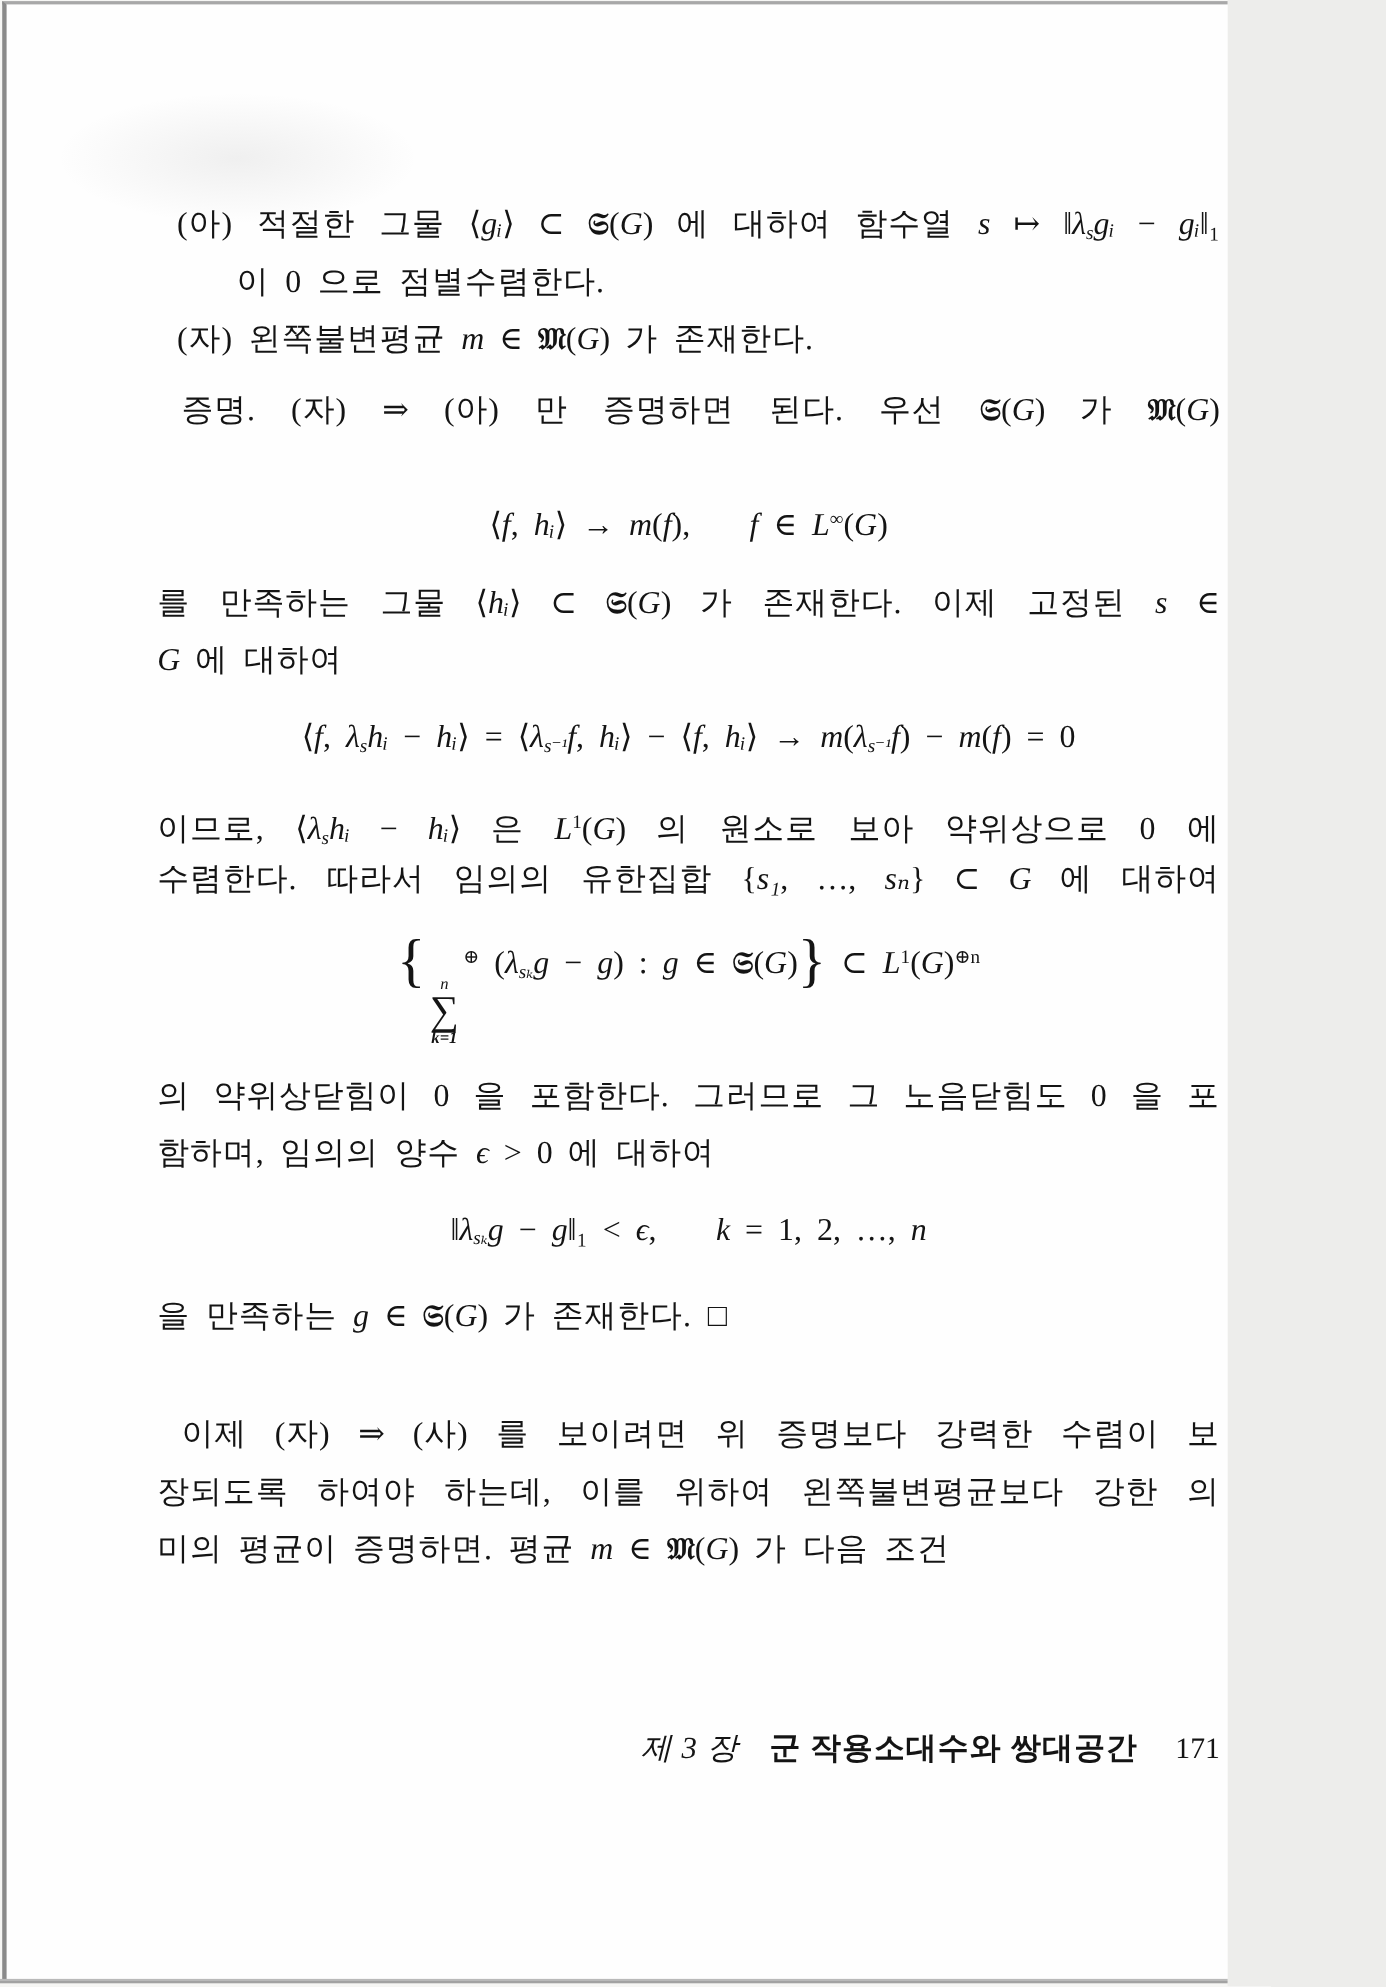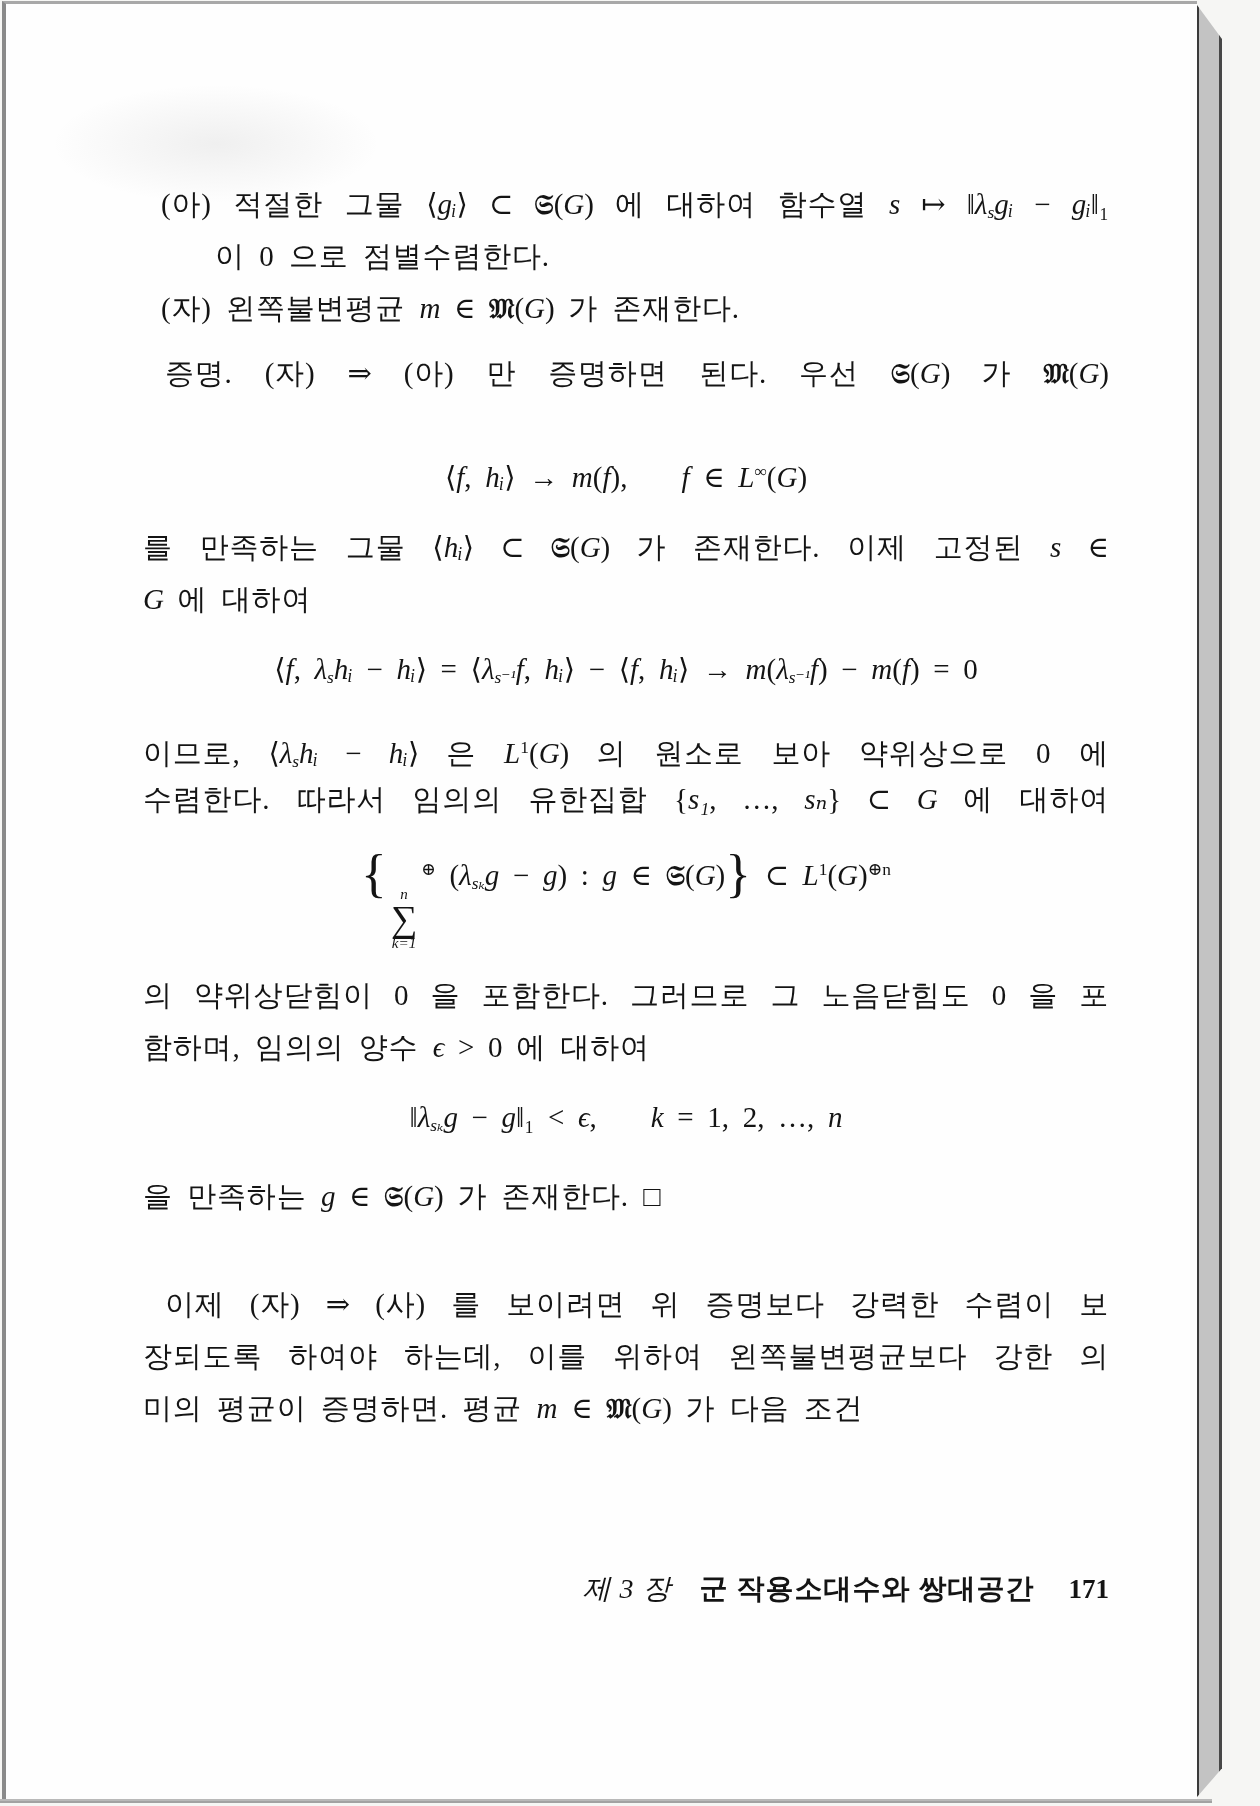--- a/index.html
+++ b/index.html
@@ -1,20 +1,20 @@
 <!DOCTYPE html>
 <html lang="ko"><head>
 <meta charset="utf-8">
 <style>
   :root{
     --serif: "Liberation Serif", "DejaVu Serif", "DejaVu Sans", serif;
   }
   html,body{margin:0;padding:0;}
   body{background:#ededeb;font-family:var(--serif);}
-  .stage{position:relative;width:1260px;height:1806px;background:#f6f6f4;overflow:hidden;}
+  .stage{position:relative;width:1116px;height:1806px;background:#f6f6f4;overflow:hidden;}
 
   
   .paper{
     position:absolute;left:2px;top:1px;width:1195px;height:1798px;
     background:#fefefe;
     border-left:4px solid #8a8a8a;border-top:3px solid #a8a8a8;
     box-sizing:border-box;
   }
   .page-edge{
     position:absolute;left:1197px;top:5px;width:25px;height:1792px;
@@ -50,27 +50,27 @@
   .mi{font-style:italic;}
   .rm{font-style:normal;}
   .fk{font-family:"DejaVu Sans","DejaVu Serif",serif;font-weight:600;font-size:0.95em;}
   .sb{font-size:0.60em;font-style:italic;vertical-align:-0.25em;}
   .sp{font-size:0.60em;vertical-align:0.55em;}
   .bb{font-size:1.85em;font-weight:300;vertical-align:-0.12em;line-height:0;}
   .gp{display:inline-block;width:54px;}
   .sumstk{display:inline-flex;flex-direction:column;align-items:center;line-height:1;vertical-align:-0.5em;margin:0 4px;}
   .s-top{font-size:0.52em;font-style:italic;}
   .s-op{font-size:1.28em;line-height:0.92;}
-  .s-bot{font-size:0.52em;font-style:italic;}
+  .s-bot{font-size:0.52em;font-style:italic;font-weight:bold;}
 
   
   .footer{position:absolute;left:137px;top:1566px;right:88px;text-align:right;font-size:28px;color:#141414;letter-spacing:1px;}
   .footer .chap{margin-right:28px;font-style:italic;}
   .footer .ttl{margin-right:34px;font-weight:bold;}
-  .footer .num{font-weight:700;font-size:27px;letter-spacing:0;}
+  .footer .num{font-weight:400;font-size:27px;letter-spacing:0;}
 </style>
 </head>
 <body>
 
 <div class="stage">
   <div class="paper">
     <div class="smudge"></div>
     <div class="content" id="doc">
         <div class="ln just ind-item"><span class="kr">(아) 적절한 그물 </span><span class="rm">⟨</span><span class="mi">gᵢ</span><span class="rm">⟩ ⊂ </span><span class="fk">𝔖</span><span class="rm">(</span><span class="mi">G</span><span class="rm">) </span><span class="kr">에 대하여 함수열 </span><span class="mi">s</span><span class="rm"> ↦ ‖</span><span class="mi">λ</span><span class="sb">s</span><span class="mi">gᵢ</span><span class="rm"> − </span><span class="mi">gᵢ</span><span class="rm">‖₁</span></div>
         <div class="ln ind-cont"><span class="kr">이 0 으로 점별수렴한다.</span></div>

